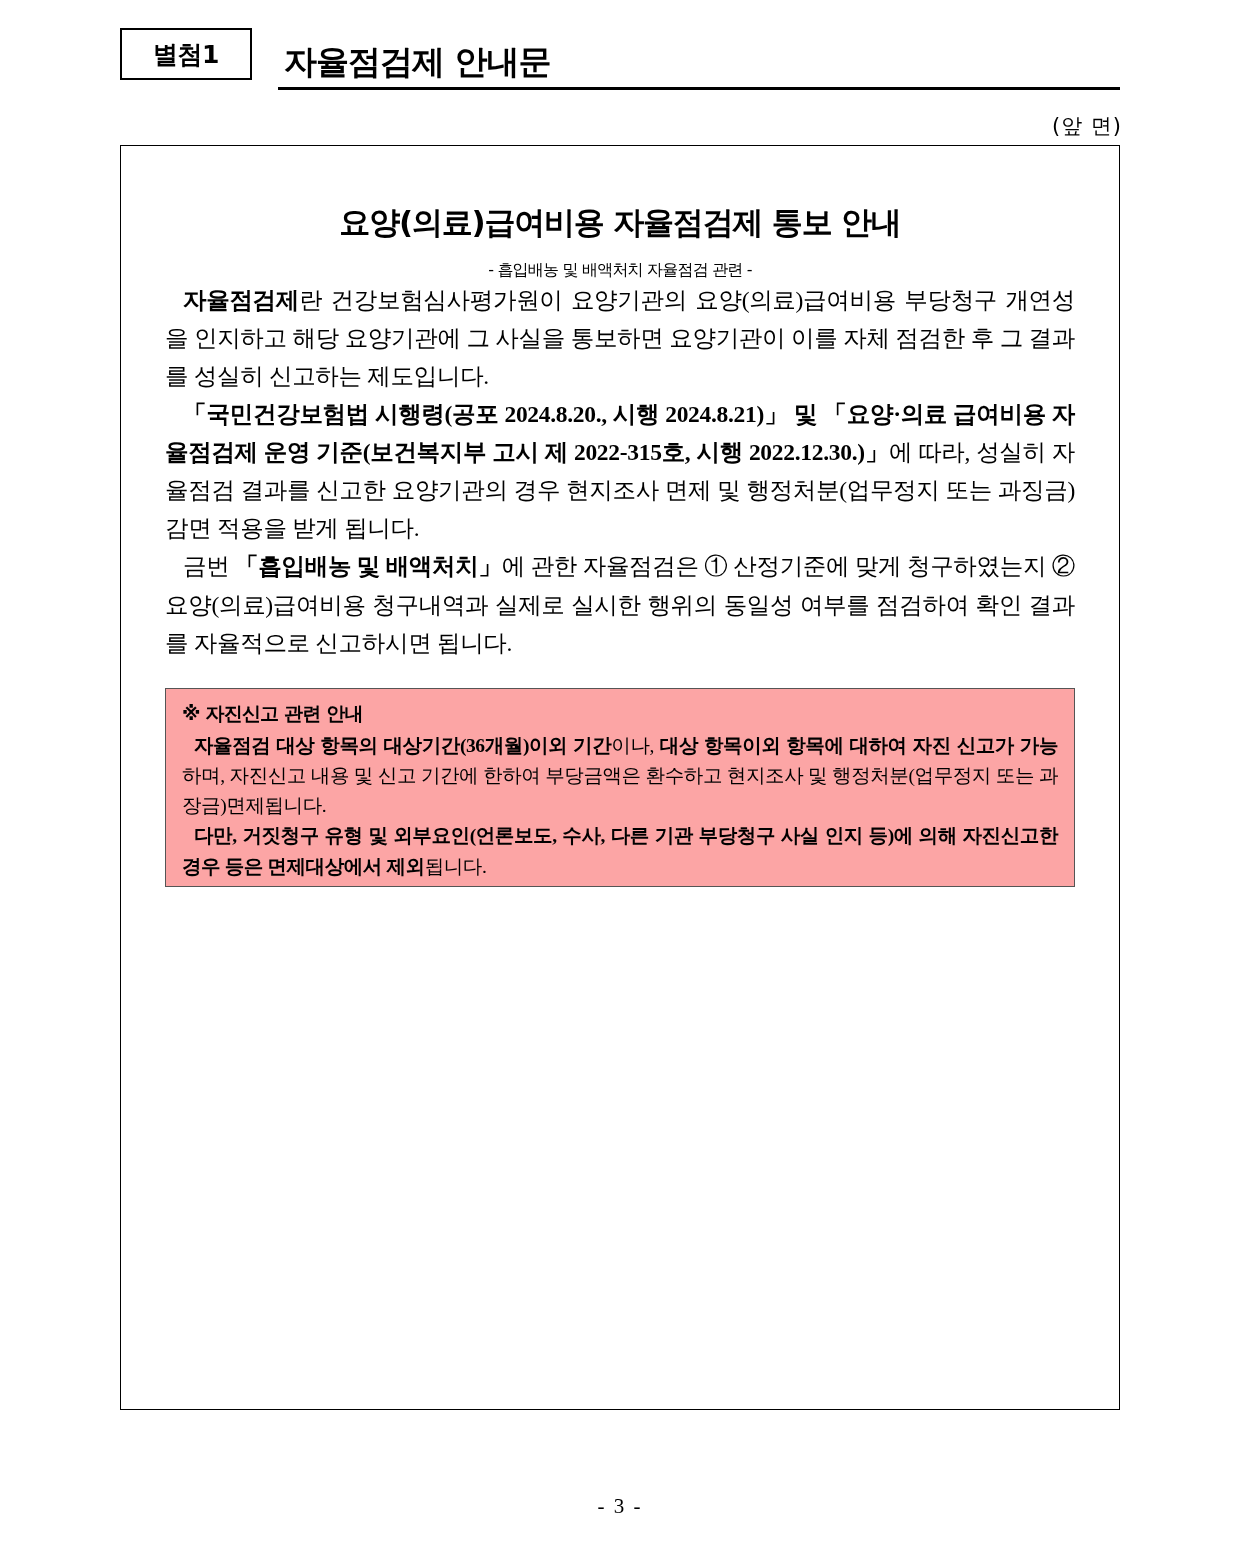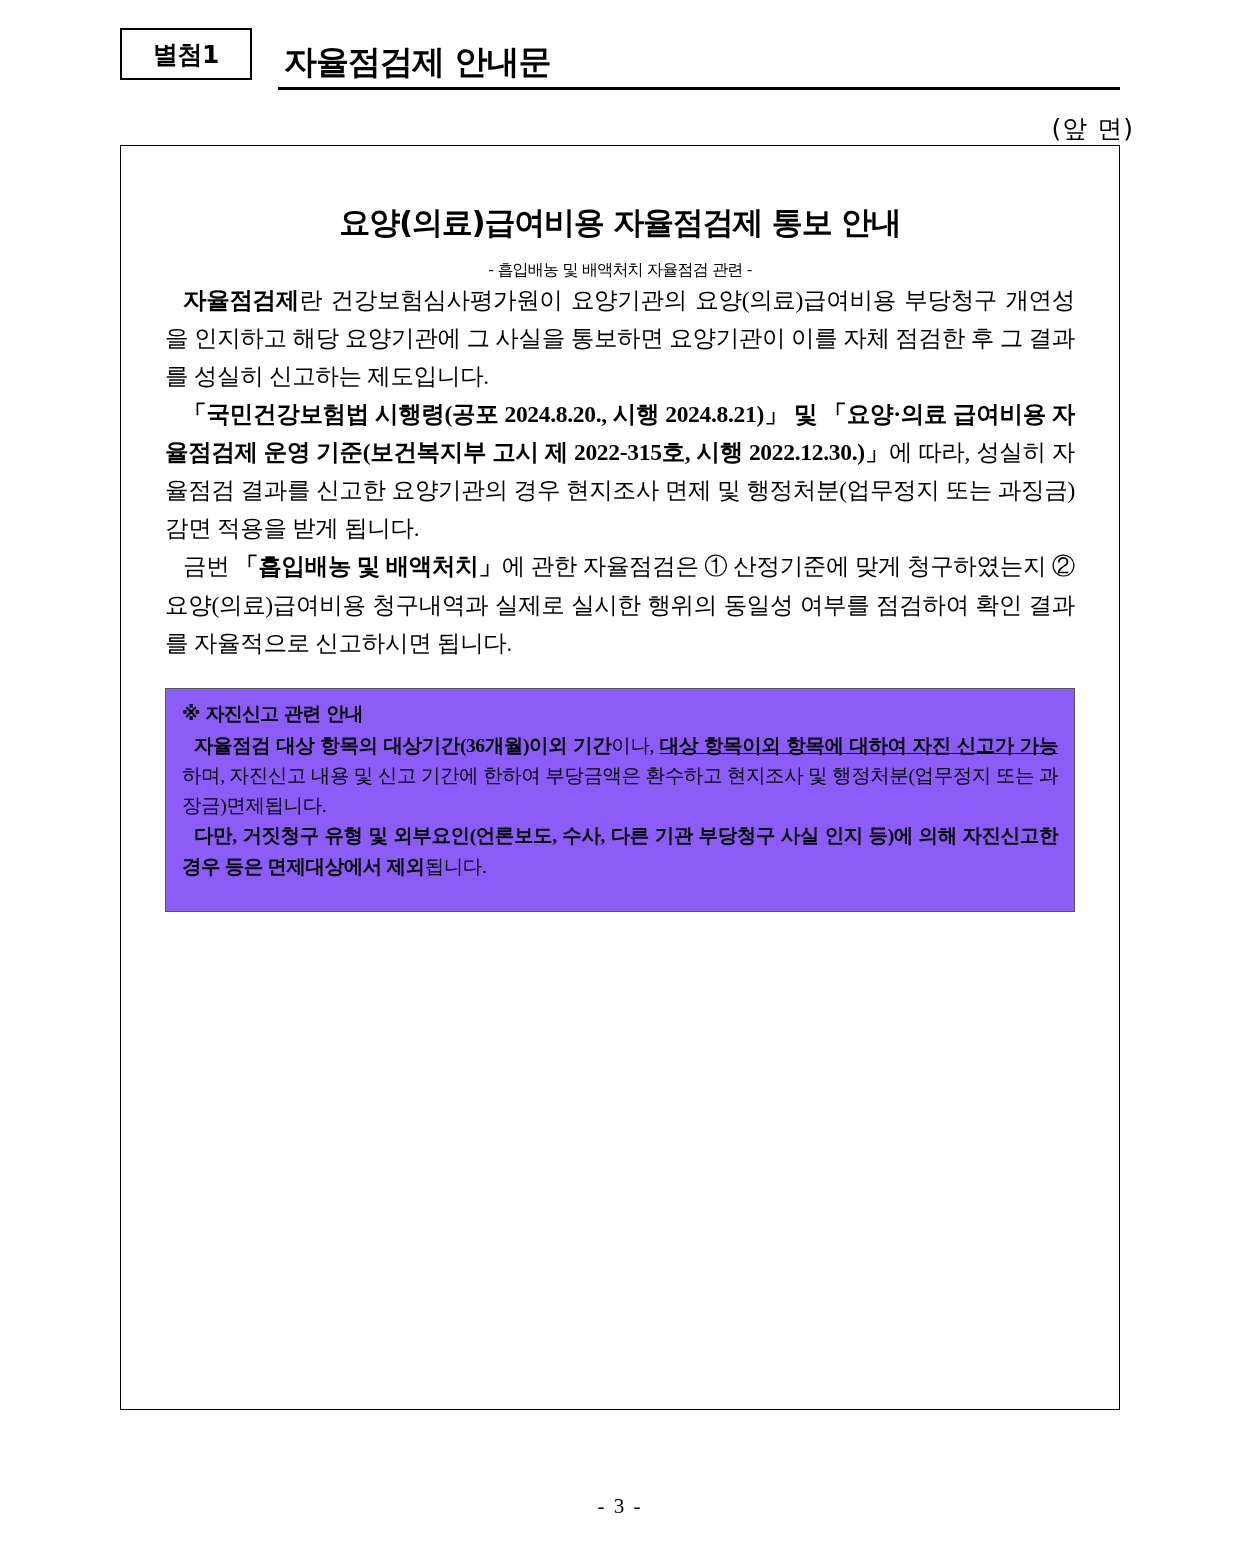--- a/index.html
+++ b/index.html
@@ -59,22 +59,22 @@
     font-size: 33px;
     letter-spacing: -1px;
     line-height: 1.15;
     padding-left: 6px;
   }
 
   
   .side-note {
     position: absolute;
     top: 112px;
-    right: 106px;
-    font-size: 25px;
+    right: 118px;
+    font-size: 21px;
     font-family: "DejaVu Sans", sans-serif;
     letter-spacing: 1px;
   }
 
   
   .main-box {
     position: absolute;
     top: 145px;
     left: 120px;
     width: 1000px;
@@ -108,40 +108,40 @@
     text-justify: inter-character;
     letter-spacing: -0.3px;
     text-indent: 18px;
   }
   .b { font-weight: bold; }
 
   
   .notice-box {
     margin-top: 26px;
     border: 1px solid #555;
-    background: #8b5cf6;
-    padding: 12px 16px 29px 16px;
+    background: #fca5a5;
+    padding: 12px 16px 4px 16px;
     box-sizing: border-box;
   }
   .notice-title {
     font-family: "DejaVu Sans", sans-serif;
     font-weight: bold;
     font-size: 19px;
     letter-spacing: -0.8px;
     margin-bottom: 4px;
   }
   .notice-line {
     font-family: "Liberation Serif", serif;
     font-size: 19.5px;
     line-height: 1.55;
     text-align: justify;
     letter-spacing: -0.4px;
   }
   .notice-line.indent { text-indent: 12px; }
-  .u { text-decoration: underline; font-weight: bold; }
+  .u { font-weight: bold; }
   .nb { font-weight: bold; }
 
   
   .page-number {
     position: absolute;
     bottom: 38px;
     left: 0;
     width: 1240px;
     text-align: center;
     font-size: 21px;

